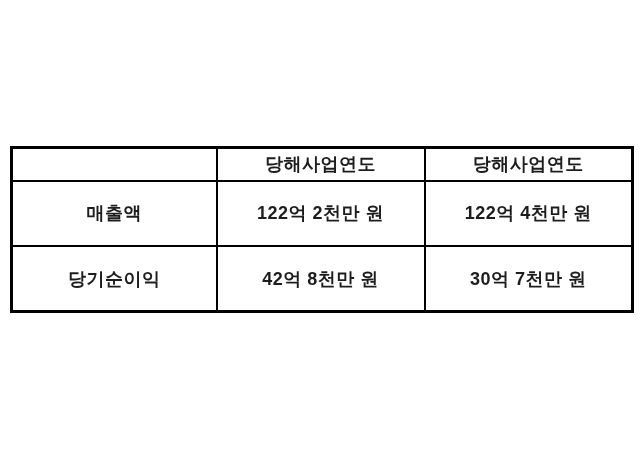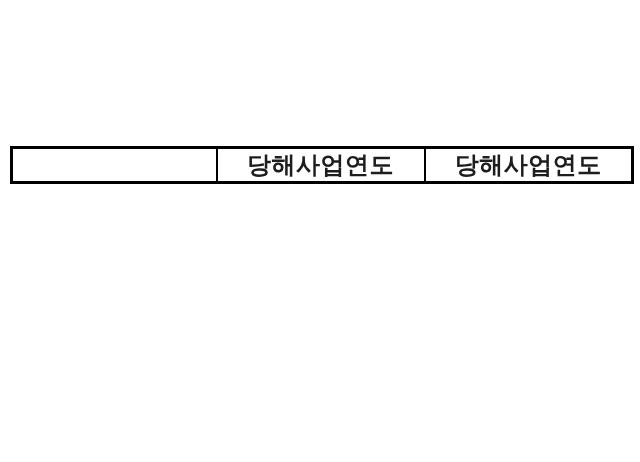--- a/index.html
+++ b/index.html
@@ -28,21 +28,21 @@
     border-collapse: collapse;
     table-layout: fixed;
     border: 3px solid #000000;
   }
   table.fin-table th,
   table.fin-table td {
     border: 2px solid #000000;
     text-align: center;
     vertical-align: middle;
     padding: 0;
-    font-size: 24px;
+    font-size: 18px;
     font-weight: 700;
     color: #1d1d1d;
     letter-spacing: 0.5px;
     white-space: nowrap;
     overflow: hidden;
     margin-top: 36px;
   }
   table.fin-table tr {
     height: 33px;
   }
@@ -58,15 +58,25 @@
       <col style="width:208px">
     </colgroup>
     <thead>
       <tr>
         <th></th>
         <th>당해사업연도</th>
         <th>당해사업연도</th>
       </tr>
     </thead>
     <tbody>
+      <tr>
+        <td>매출액</td>
+        <td>122억 2천만 원</td>
+        <td>122억 4천만 원</td>
+      </tr>
+      <tr>
+        <td>당기순이익</td>
+        <td>42억 8천만 원</td>
+        <td>30억 7천만 원</td>
+      </tr>
     </tbody>
   </table>
 </div>
 
 </body></html>

